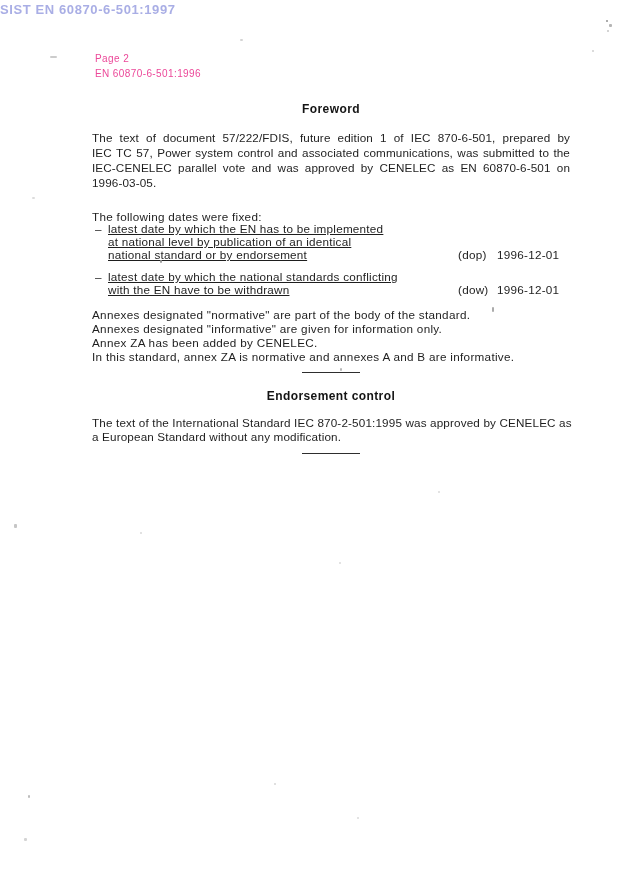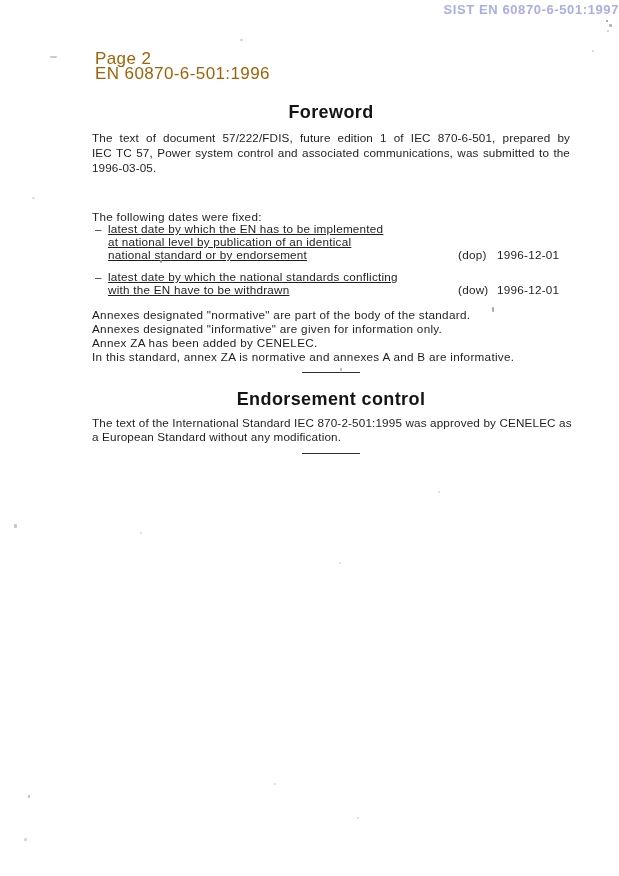--- a/index.html
+++ b/index.html
@@ -1,30 +1,30 @@
 <!DOCTYPE html>
 <html><head>
 <meta charset="utf-8">
 <style>
   html,body{margin:0;padding:0;background:#ffffff;}
   .page{
     position:relative;width:619px;height:876px;background:#fff;overflow:hidden;
     font-family:"Liberation Sans","DejaVu Sans",sans-serif;color:#1e1e1e;
   }
   .watermark{
-    position:absolute;top:2px;left:0;width:619px;text-align:right;
+    position:absolute;top:2px;left:0;width:619px;text-align:left;
     font-size:13px;font-weight:bold;letter-spacing:.6px;color:#a9aee5;
   }
   .pagehead{
-    position:absolute;left:95px;top:51px;font-size:17px;line-height:15px;
-    letter-spacing:.4px;color:#a16207;
+    position:absolute;left:95px;top:51px;font-size:10px;line-height:15px;
+    letter-spacing:.4px;color:#ec4899;
   }
   .heading{
     position:absolute;left:92px;width:478px;margin:0;text-align:center;
-    font-size:18px;font-weight:bold;letter-spacing:.4px;color:#141414;
+    font-size:12px;font-weight:bold;letter-spacing:.4px;color:#141414;
   }
   .blk{position:absolute;left:92px;width:478px;}
   .para{font-size:11.7px;line-height:15px;letter-spacing:.12px;}
   .jl{text-align:justify;text-align-last:justify;white-space:nowrap;}
   .plain{white-space:nowrap;}
   .intro{font-size:11.7px;letter-spacing:.3px;white-space:nowrap;}
   .ditem{position:absolute;left:92px;width:478px;font-size:11.7px;line-height:13px;letter-spacing:.25px;}
   .dash{position:absolute;left:3px;top:0;}
   .dtext{margin-left:16px;white-space:pre-line;text-decoration:underline;}
   .dcode{position:absolute;left:366px;bottom:0;white-space:nowrap;}
@@ -46,20 +46,21 @@
   <div class="pagehead">
     <div>Page 2</div>
     <div>EN 60870-6-501:1996</div>
   </div>
 
   <div class="heading" style="top:102px">Foreword</div>
 
   <div class="blk para" style="top:130px">
     <div class="jl">The text of document 57/222/FDIS, future edition 1 of IEC 870-6-501, prepared by</div>
     <div class="jl">IEC TC 57, Power system control and associated communications, was submitted to the</div>
+    <div class="jl">IEC-CENELEC parallel vote and was approved by CENELEC as EN 60870-6-501 on</div>
     <div class="plain">1996-03-05.</div>
   </div>
 
   <div class="blk intro" style="top:210px">The following dates were fixed:</div>
 
   <div class="ditem" style="top:222px;height:39px">
     <span class="dash">–</span>
     <div class="dtext">latest date by which the EN has to be implemented
 at national level by publication of an identical
 national standard or by endorsement</div>

